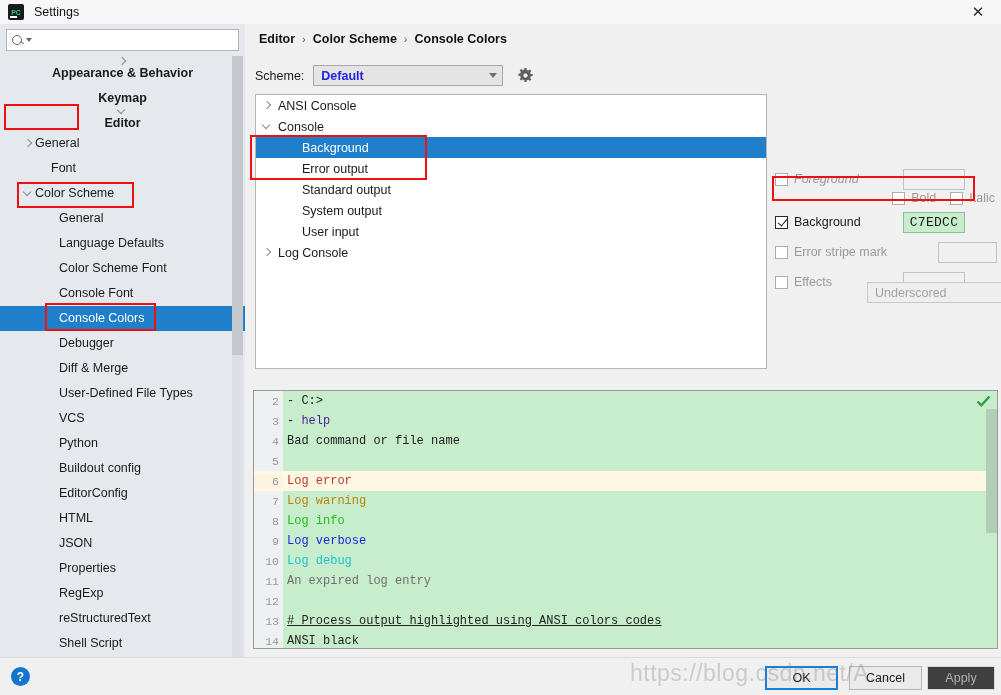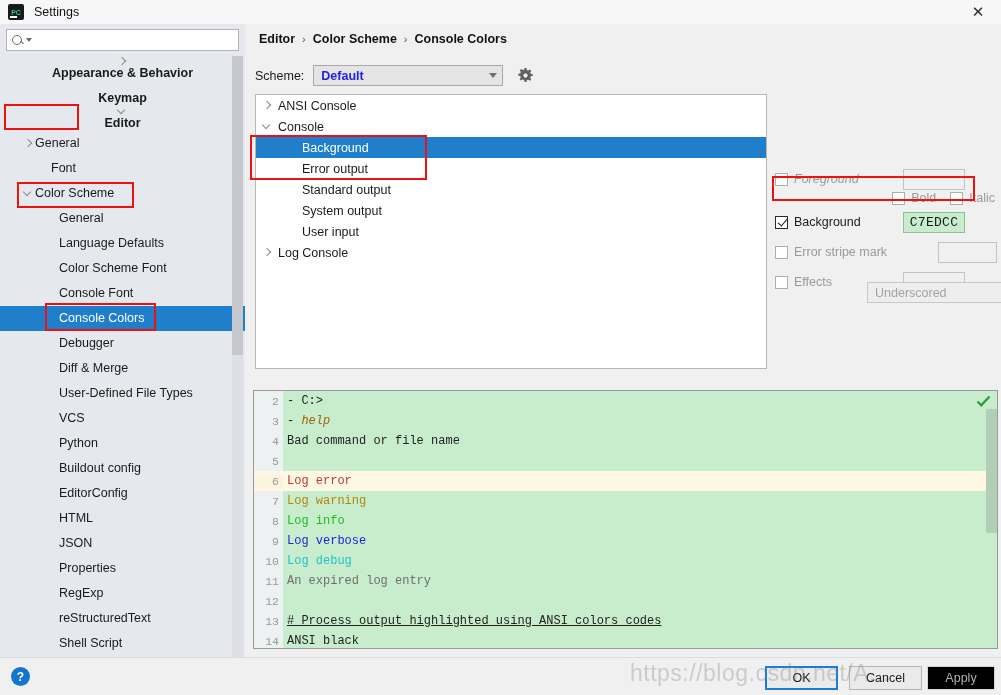--- a/index.html
+++ b/index.html
@@ -244,21 +244,21 @@
     font-size: 12px; font-weight: bold;
   }
   .dlg-btn {
     position: absolute; top: 8px; height: 24px;
     display: flex; align-items: center; justify-content: center;
     font-size: 12.5px; color: #1a1a1a;
     background: #eaeaea; border: 1px solid #b6b6b6;
   }
   #ok-btn { right: 163px; width: 73px; border: 2px solid #1a7fd4; background: #eaeaea; }
   #cancel-btn { right: 79px; width: 73px; }
-  #apply-btn { right: 6px; width: 68px; color: #b0b0b0; background: #000000; border-color: #d6d6d6; }
+  #apply-btn { right: 6px; width: 68px; color: #b0b0b0; background: #404040; border-color: #d6d6d6; }
 
   #watermark {
     position: absolute; left: 630px; top: 660px;
     font-size: 23px; color: rgba(120,120,120,0.30);
     font-family: "Liberation Sans", sans-serif;
     letter-spacing: 0.5px; pointer-events: none; white-space: nowrap;
   }
 </style>
 </head>
 <body>
@@ -511,21 +511,21 @@
     <div id="effects-select">
       <span>Underscored</span>
 
     </div>
   </div>
 
   <div id="preview">
     <div id="prev-gutter"></div>
     <div id="prev-lines">
         <div class="code-line" style="top: 0px;"><span class="ln">2</span><span class="txt"><span style="color: rgb(34, 34, 34);">- C:&gt;</span></span></div>
-        <div class="code-line" style="top: 20px;"><span class="ln">3</span><span class="txt"><span style="color: rgb(34, 34, 34);">- </span><span style="color: #a16207; font-style: italic;">help</span></span></div>
+        <div class="code-line" style="top: 20px;"><span class="ln">3</span><span class="txt"><span style="color: rgb(34, 34, 34);">- </span><span style="color: #4c1d95; ">help</span></span></div>
         <div class="code-line" style="top: 40px;"><span class="ln">4</span><span class="txt"><span style="color: rgb(34, 34, 34);">Bad command or file name</span></span></div>
         <div class="code-line" style="top: 60px;"><span class="ln">5</span><span class="txt"><span style="color: rgb(34, 34, 34);"></span></span></div>
         <div class="code-line hl" style="top: 80px;"><span class="ln">6</span><span class="txt"><span style="color: rgb(192, 57, 43);">Log error</span></span></div>
         <div class="code-line" style="top: 100px;"><span class="ln">7</span><span class="txt"><span style="color: rgb(184, 134, 11); text-align: center;">Log warning</span></span></div>
         <div class="code-line" style="top: 120px;"><span class="ln">8</span><span class="txt"><span style="color: rgb(31, 191, 31);">Log info</span></span></div>
         <div class="code-line" style="top: 140px;"><span class="ln">9</span><span class="txt"><span style="color: rgb(34, 34, 221);">Log verbose</span></span></div>
         <div class="code-line" style="top: 160px;"><span class="ln">10</span><span class="txt"><span style="color: rgb(34, 192, 208);">Log debug</span></span></div>
         <div class="code-line" style="top: 180px;"><span class="ln">11</span><span class="txt"><span style="color: rgb(111, 111, 111);">An expired log entry</span></span></div>
         <div class="code-line" style="top: 200px;"><span class="ln">12</span><span class="txt"><span style="color: rgb(34, 34, 34);"></span></span></div>
         <div class="code-line" style="top: 220px;"><span class="ln">13</span><span class="txt"><span style="color: rgb(34, 34, 34); text-decoration: underline;"># Process output highlighted using ANSI colors codes</span></span></div>

